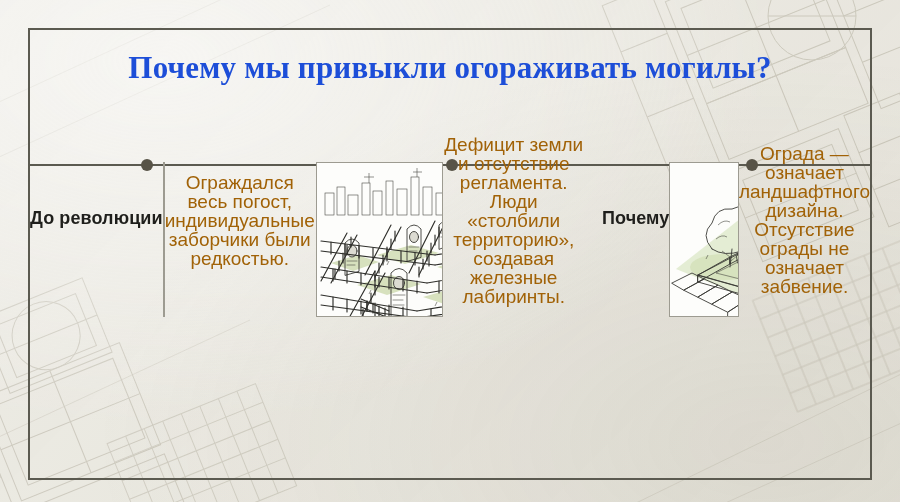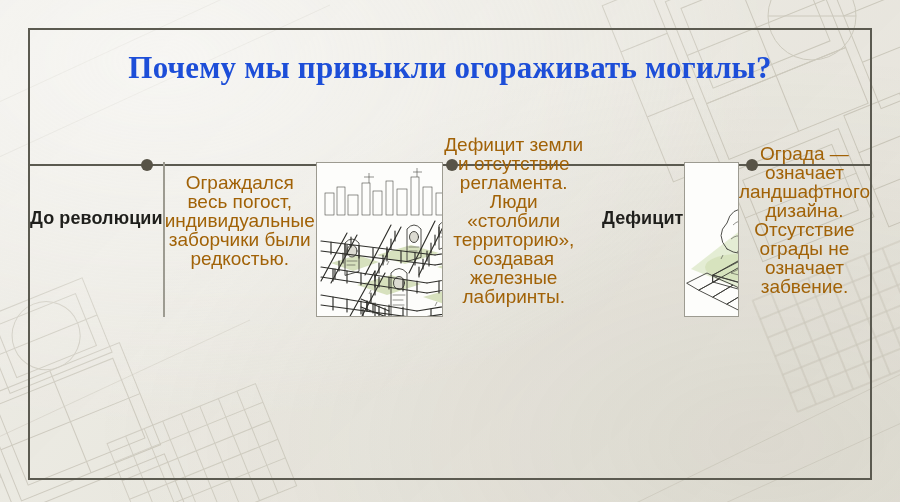--- a/index.html
+++ b/index.html
@@ -455,21 +455,21 @@
           <g class="ink-t" stroke="#7f9663">
             <path d="M66 101 l2 -4 M70 102 l2 -4 M132 113 l2 -4 M178 96 l2 -4 M52 131 l2 -4 M118 143 l2 -4"></path>
           </g>
         </svg>
       </div>
 
       <div class="caption">Дефицит земли и отсутствие регламента. Люди «столбили территорию», создавая железные лабиринты.</div>
     </div>
 
     <div class="col">
-      <div class="col-heading">Дефицит</div>
+      <div class="col-heading">Почему</div>
 
       <div class="panel">
         <svg viewBox="0 0 236 155">
           <rect width="236" height="155" fill="#fdfdfb"></rect>
 
           <path d="M6 106 L70 56 L206 62 L228 116 L120 152 Z" fill="#e1ebcf" stroke="none" opacity=".9"></path>
           <g fill="#d3e0b8" opacity=".8">
             <ellipse cx="54" cy="104" rx="34" ry="13"></ellipse>
             <ellipse cx="186" cy="104" rx="30" ry="12"></ellipse>
             <ellipse cx="120" cy="74" rx="40" ry="12"></ellipse>

